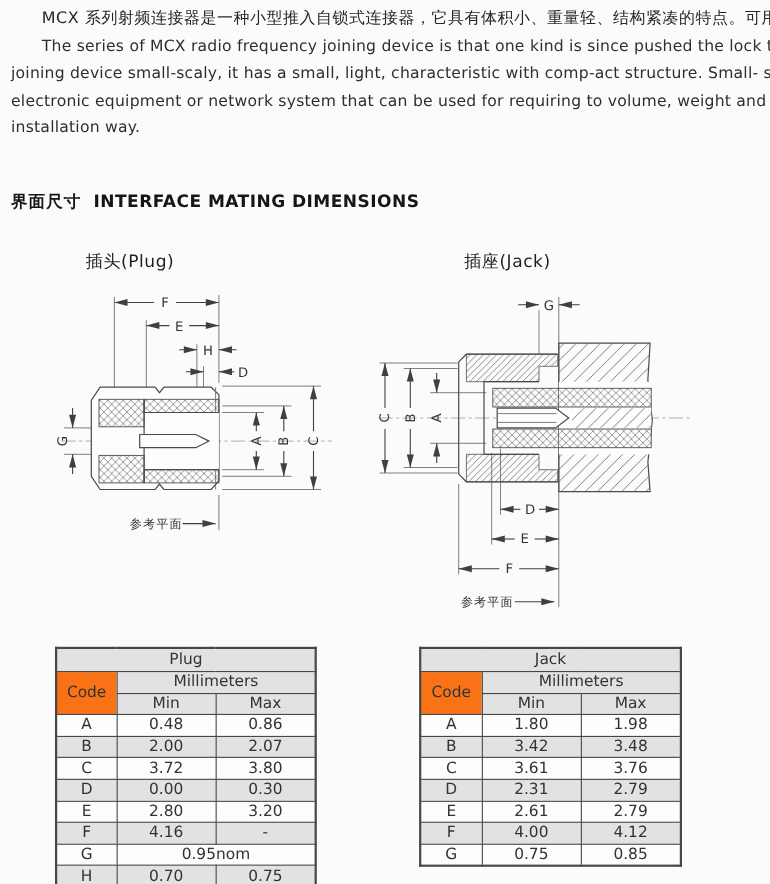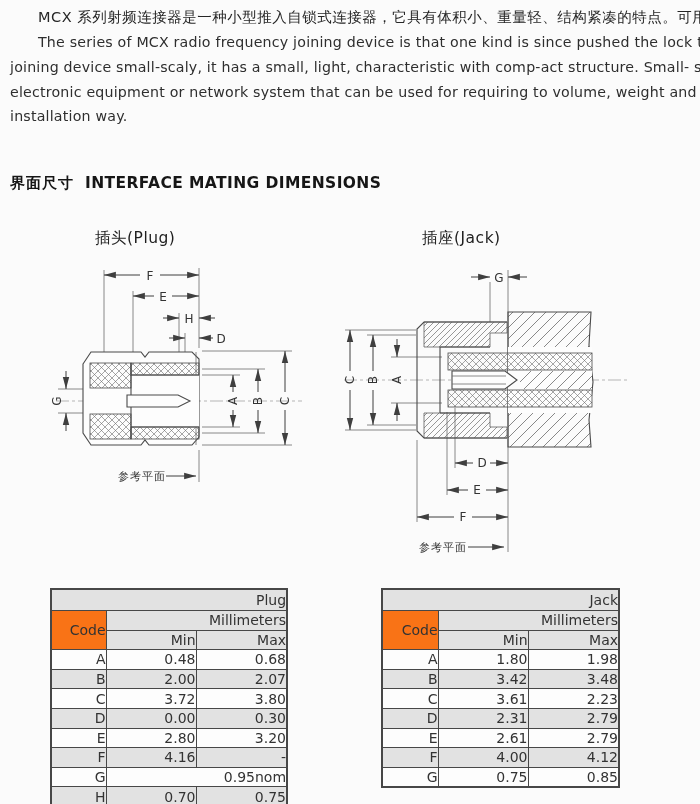--- a/index.html
+++ b/index.html
@@ -12,31 +12,31 @@
   .intro{position:absolute;left:10px;top:4px;width:684px;}
   .zh-line{font-size:14.5px;line-height:26px;letter-spacing:.5px;white-space:nowrap;color:#262626;}
   .en-line{font-size:14.2px;line-height:24.8px;letter-spacing:.2px;white-space:nowrap;color:#2e2e2e;}
   .indent{text-indent:28px;}
   
   .sec{position:absolute;left:10px;top:173px;font-weight:bold;color:#161616;}
   .sec .zh{font-size:15px;margin-right:11px;letter-spacing:1px;}
   .sec .en{font-size:15.5px;letter-spacing:.4px;}
   
   .fig-title{position:absolute;font-size:15.5px;color:#1e1e1e;letter-spacing:.5px;}
-  .fig-title.plug{left:95px;top:228px;}
+  .fig-title.plug{left:78px;top:228px;}
   .fig-title.jack{left:422px;top:228px;}
   svg.drawing{position:absolute;}
   svg.drawing.plug{left:40px;top:253px;}
   svg.drawing.jack{left:340px;top:253px;}
   
   table.dim{position:absolute;border-collapse:collapse;background:#fdfdfd;
     border:2.5px solid #474747;table-layout:fixed;}
   table.dim.plug{left:50px;top:588px;width:236px;}
   table.dim.jack{left:357px;top:588px;width:237px;margin-left:24px;}
-  table.dim td{border:1.5px solid #474747;text-align:right;vertical-align:middle;
+  table.dim td{border:1.5px solid #474747;text-align:center;vertical-align:middle;
     font-size:14px;color:#333;height:18.6px;padding:0;line-height:1;}
   table.dim td.title-row{height:20px;}
   table.dim .hdr{background:#e2e2e2;}
   table.dim tbody tr:nth-child(even) td{background:#e2e2e2;}
   table.dim td.code-cell{background:#f97316;}
   
   .ol{fill:none;stroke:#4a4a4a;stroke-width:1.1;}
   .thin{stroke:#6d6d6d;stroke-width:.8;fill:none;}
   .dim{stroke:#3f3f3f;stroke-width:1;fill:none;}
   .cl{stroke:#9a9a9a;stroke-width:.7;fill:none;stroke-dasharray:13 3 3 3;}
@@ -222,21 +222,21 @@
       </tr>
       <tr>
         <td class="hdr">Min</td>
         <td class="hdr">Max</td>
       </tr>
     </thead>
     <tbody>
       <tr>
           <td>A</td>
           <td>0.48</td>
-          <td>0.68</td>
+          <td>0.86</td>
         </tr>
       <tr>
           <td>B</td>
           <td>2.00</td>
           <td>2.07</td>
         </tr>
       <tr>
           <td>C</td>
           <td>3.72</td>
           <td>3.80</td>
@@ -294,21 +294,21 @@
           <td>1.98</td>
         </tr>
       <tr>
           <td>B</td>
           <td>3.42</td>
           <td>3.48</td>
         </tr>
       <tr>
           <td>C</td>
           <td>3.61</td>
-          <td>2.23</td>
+          <td>3.76</td>
         </tr>
       <tr>
           <td>D</td>
           <td>2.31</td>
           <td>2.79</td>
         </tr>
       <tr>
           <td>E</td>
           <td>2.61</td>
           <td>2.79</td>

